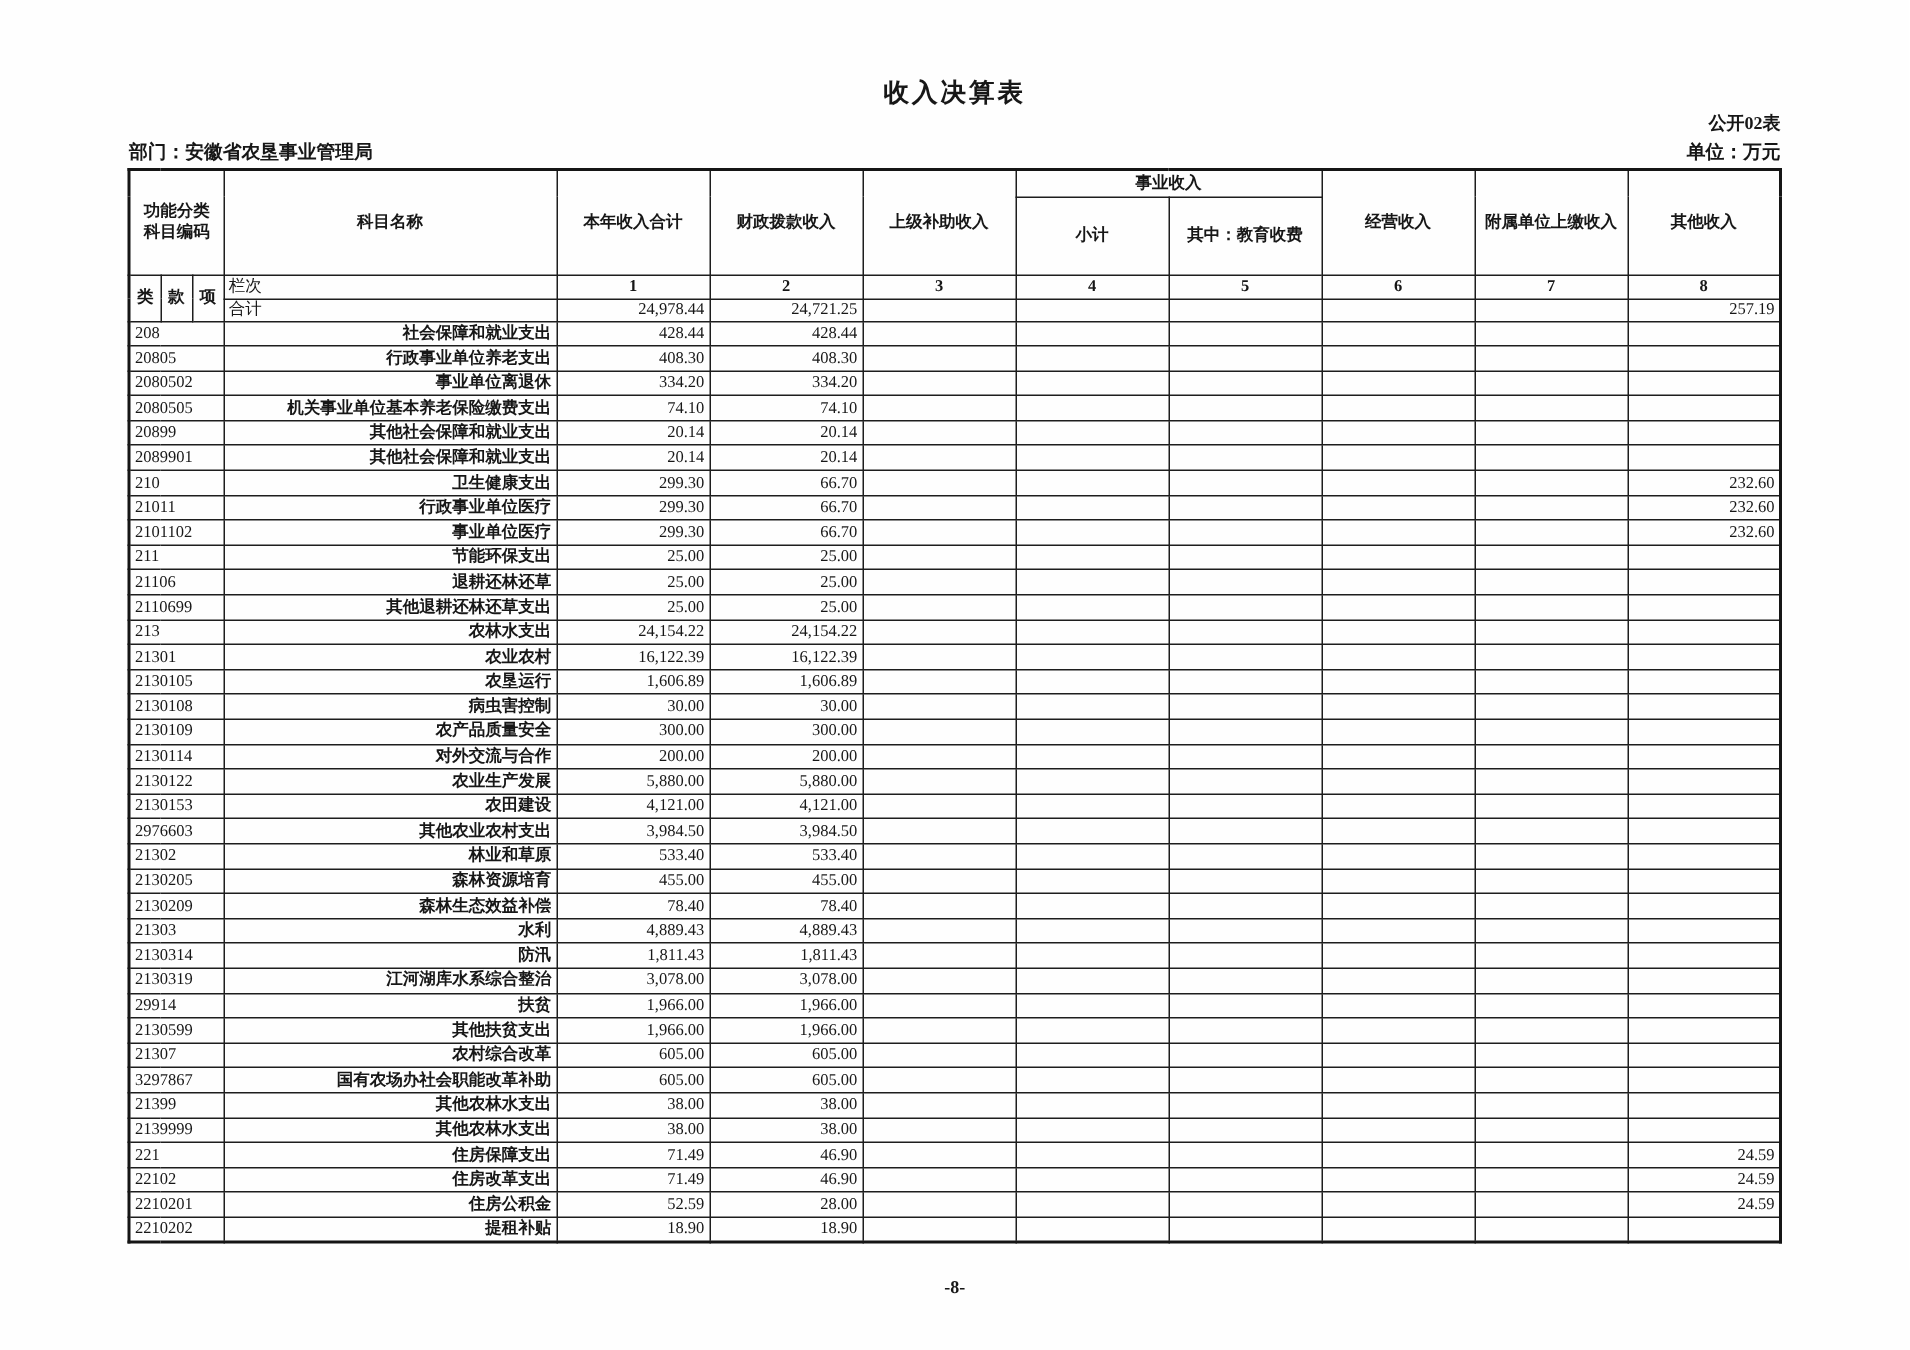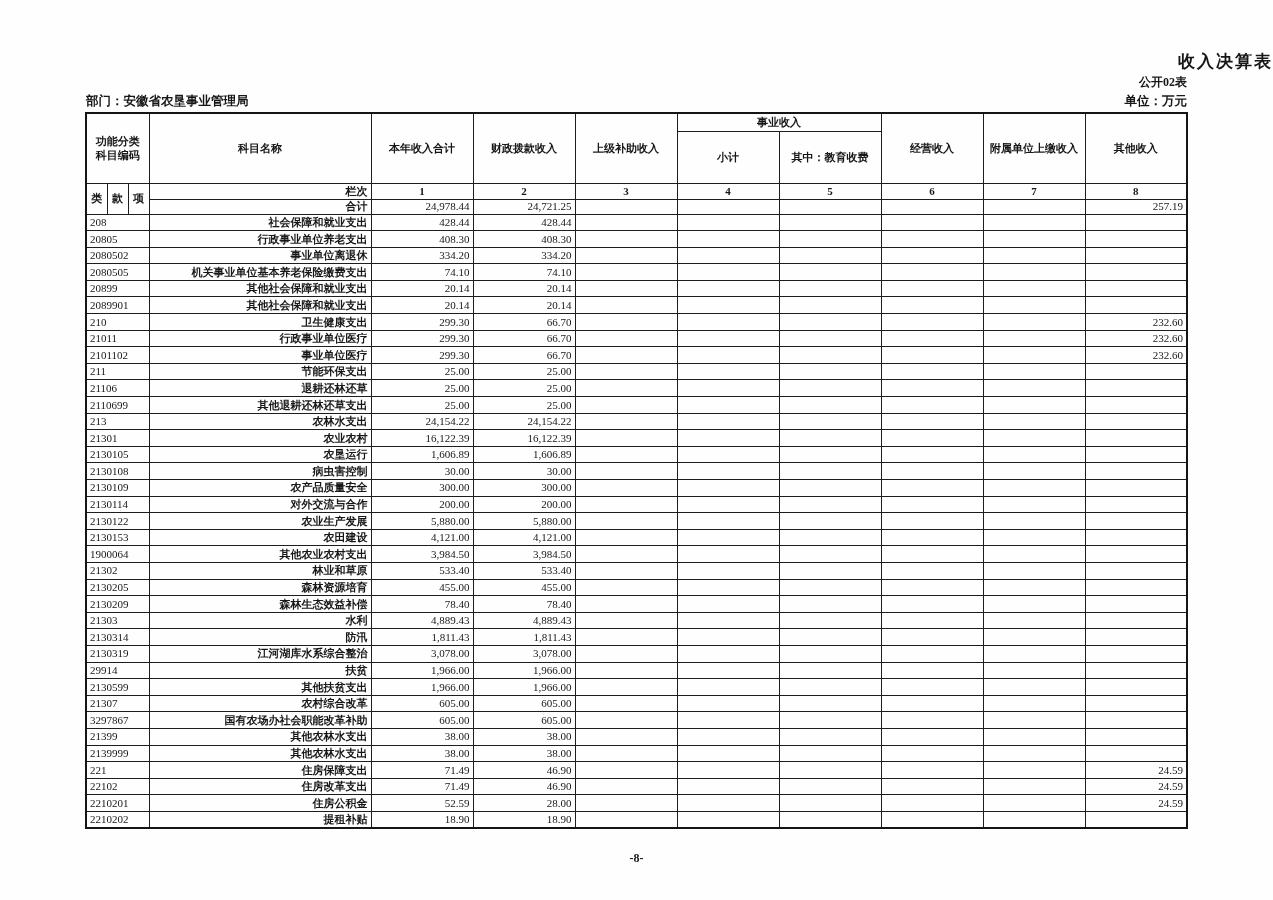--- a/index.html
+++ b/index.html
@@ -11,21 +11,21 @@
   .sheet {
     position: relative;
     width: 1273px;
     height: 900px;
     background: #fefefe;
     overflow: hidden;
   }
   .doc-title {
     position: absolute;
     top: 50px; left: 0; width: 100%;
-    text-align: right;
+    text-align: center;
     font-size: 17px;
     font-weight: bold;
     letter-spacing: 2px;
   }
   .form-code {
     position: absolute;
     top: 74px; right: 86px;
     font-size: 12px;
     font-weight: bold;
     margin-left: 16px;
@@ -63,21 +63,21 @@
     text-align: center;
     font-weight: bold;
     font-size: 11.5px;
   }
   td.hd .two-line div { line-height: 1.3; }
   tbody.data tr { height: 16.6px; }
   td.code { text-align: left; padding-left: 3px; }
   td.name { text-align: right; font-weight: bold; padding-left: 5px; }
   td.name.indent { padding-left: 32px; }
   td.num { text-align: right; padding-right: 4px; }
-  td.center-label { text-align: right; font-weight: bold; }
+  td.center-label { text-align: left; font-weight: normal; }
   .footnote {
     position: absolute;
     top: 832px; left: 86px;
     font-size: 12px;
     font-weight: bold;
   }
   .page-number {
     position: absolute;
     top: 851px; left: 0; width: 100%;
     text-align: center;
@@ -395,21 +395,21 @@
           <td class="num">4,121.00</td>
           <td class="num">4,121.00</td>
           <td class="num"></td>
           <td class="num"></td>
           <td class="num"></td>
           <td class="num"></td>
           <td class="num"></td>
           <td class="num"></td>
         </tr>
         <tr>
-          <td colspan="3" class="code">1900064</td>
+          <td colspan="3" class="code">2976603</td>
           <td class="name indent">其他农业农村支出</td>
           <td class="num">3,984.50</td>
           <td class="num">3,984.50</td>
           <td class="num"></td>
           <td class="num"></td>
           <td class="num"></td>
           <td class="num"></td>
           <td class="num"></td>
           <td class="num"></td>
         </tr>

